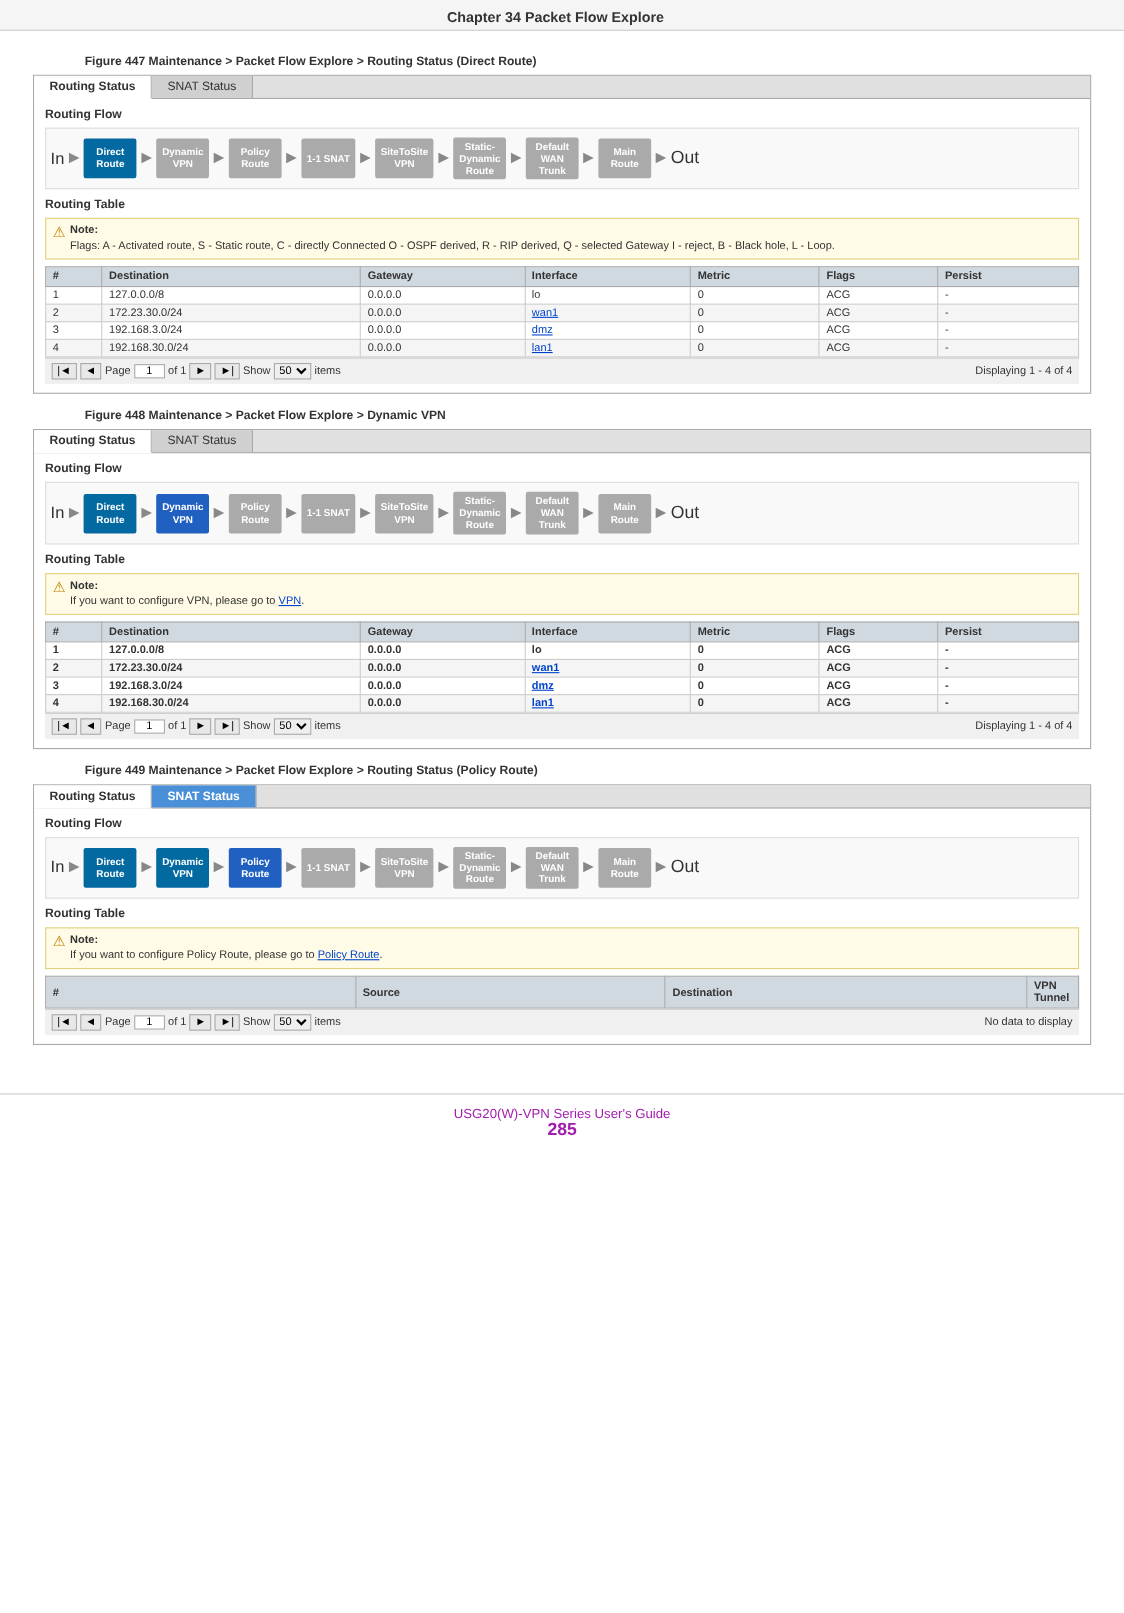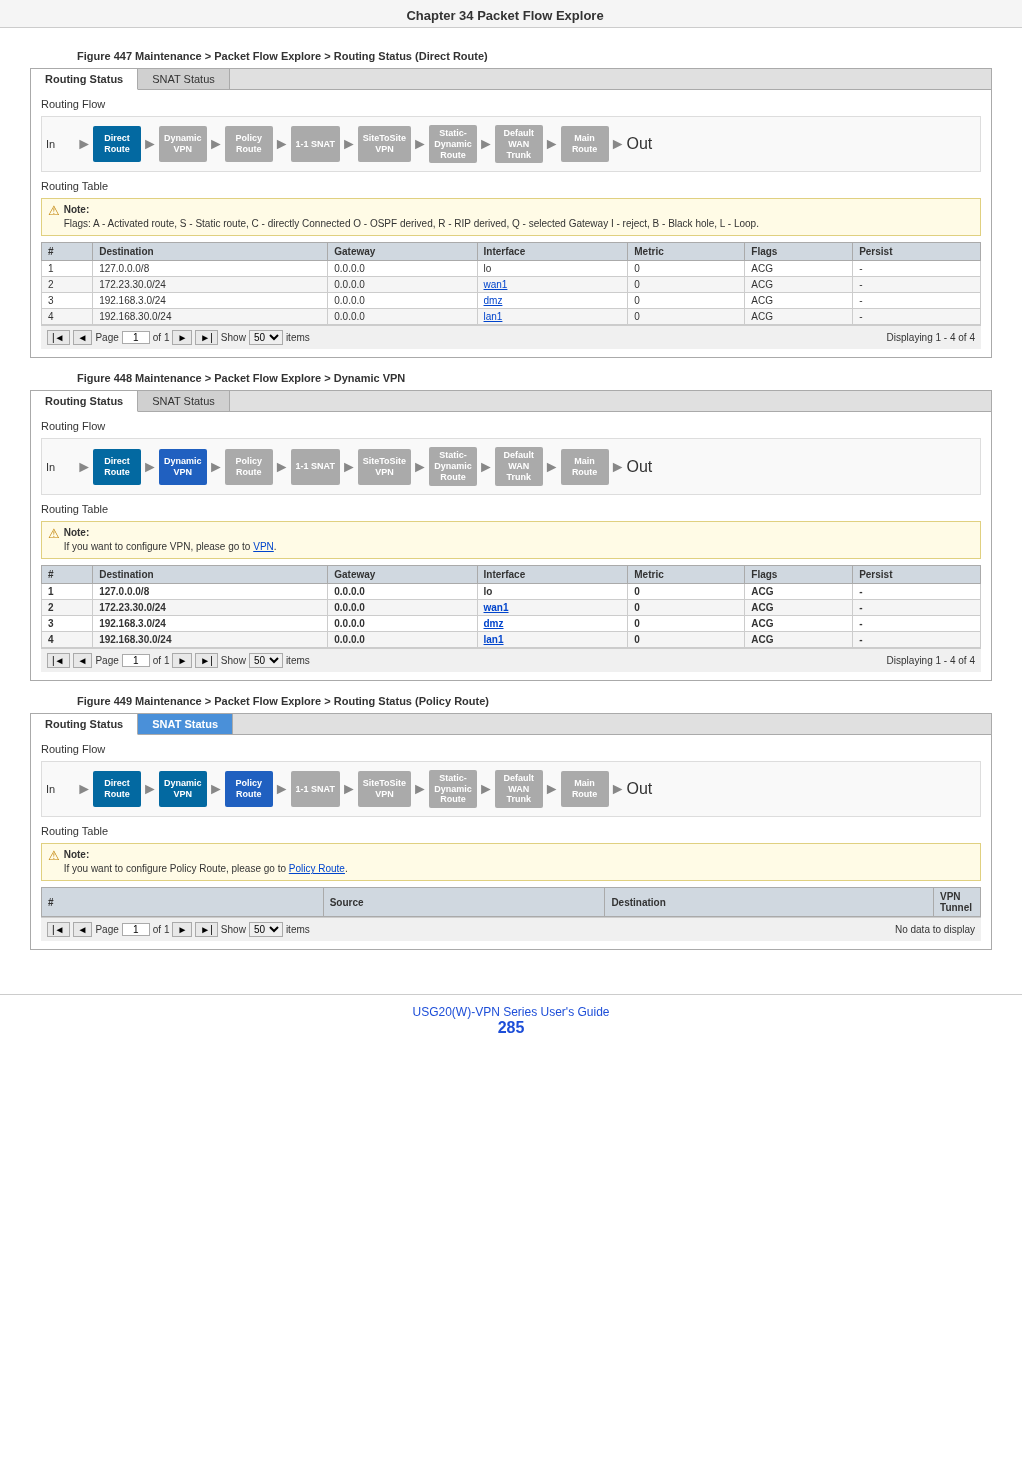--- a/index.html
+++ b/index.html
@@ -16,21 +16,21 @@
       padding: 8px 12px 4px 0;
       font-size: 13px;
       font-weight: bold;
       border-bottom: 1px solid #ccc;
       background: #f5f5f5;
     }
     .page-footer {
       text-align: center;
       padding: 10px 0 6px 0;
       font-size: 12px;
-      color: #1d4ed8;
+      color: #a21caf;
       border-top: 1px solid #ccc;
       margin-top: 20px;
     }
     .page-footer .page-number {
       font-size: 16px;
       font-weight: bold;
       display: block;
     }
     .main-content {
       padding: 10px 30px;
@@ -69,39 +69,39 @@
     }
     .tab.active-blue {
       background: #4a90d9;
       color: #fff;
       font-weight: bold;
     }
     .panel-body {
       padding: 8px 10px;
     }
     .section-title {
-      font-weight: normal;
+      font-weight: bold;
       font-size: 11px;
       margin-bottom: 6px;
     }
     
     .flow-container {
       display: flex;
       align-items: center;
       gap: 0px;
       padding: 8px 4px;
       background: #f9f9f9;
       border: 1px solid #ddd;
       margin-bottom: 8px;
       flex-wrap: nowrap;
       overflow: hidden;
     }
     .flow-label {
-      font-size: 11px;
-      margin-right: 20px;
+      font-size: 15px;
+      margin-right: 0;
       white-space: nowrap;
     }
     .flow-box {
       display: flex;
       flex-direction: column;
       align-items: center;
       justify-content: center;
       font-size: 9px;
       font-weight: bold;
       text-align: center;

